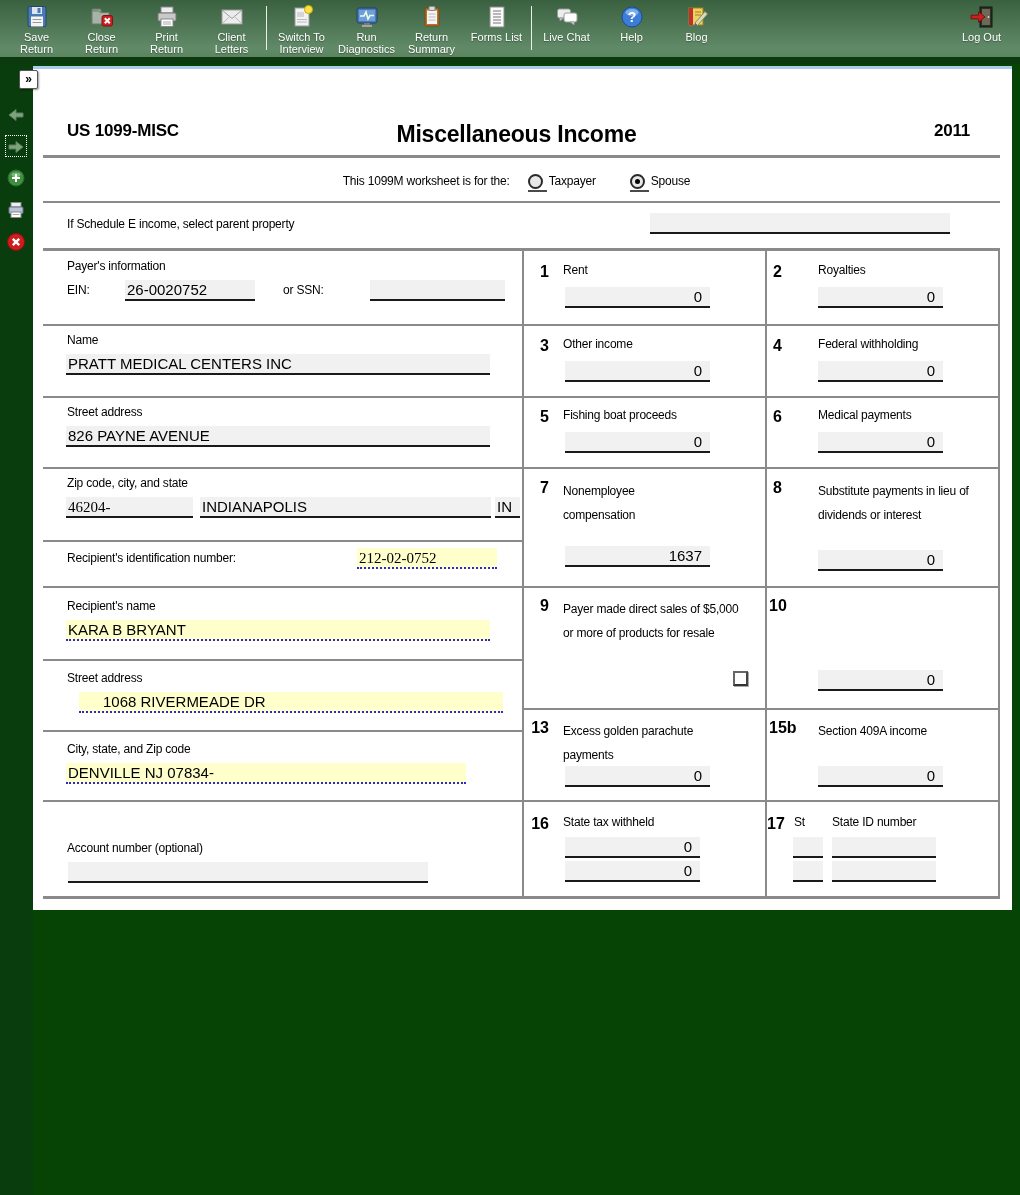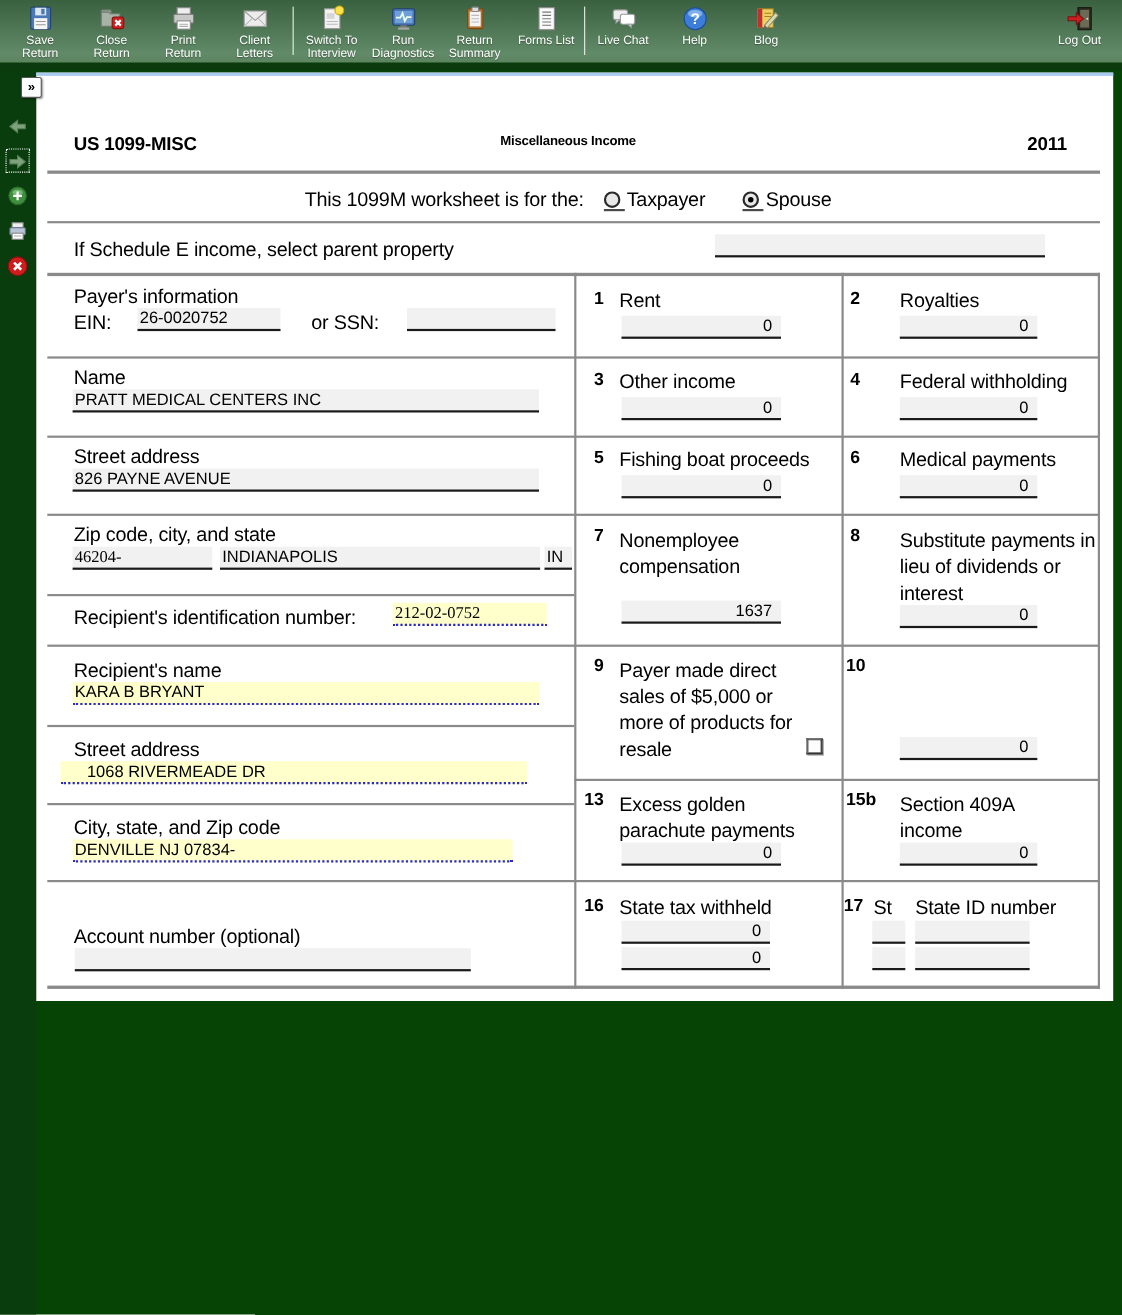--- a/index.html
+++ b/index.html
@@ -42,21 +42,21 @@
     background:#ffffff; border:1px solid #555; border-radius:2px;
     font-size:12px; font-weight:bold; color:#000; text-align:center; line-height:17px;
     cursor:pointer; z-index:5; box-shadow:1px 1px 2px rgba(0,0,0,.4);
   }
   
   .page {
     position:absolute; left:33px; top:66px; width:979px; height:844px;
     background:#ffffff; border-top:3px solid #a9cbee;
   }
   .abs { position:absolute; }
-  .lbl { font-size:18px; color:#000; letter-spacing:-0.2px; white-space:nowrap; }
+  .lbl { font-size:12px; color:#000; letter-spacing:-0.2px; white-space:nowrap; }
   .wrap { white-space:normal; line-height:24px; }
   .bold { font-weight:bold; }
   .hl { position:absolute; left:10px; width:957px; background:#8a8a8a; }
   .vl { position:absolute; width:2px; background:#8a8a8a; }
   .hl-left { position:absolute; left:10px; width:479px; height:2px; background:#8a8a8a; }
   .hl-right { position:absolute; left:489px; width:478px; height:2px; background:#8a8a8a; }
   .fld {
     position:absolute; height:21px; background:#f1f1f1;
     border-bottom:2px solid #1a1a1a; font-size:15px; color:#000;
     line-height:20px; padding:0 2px; white-space:nowrap; overflow:hidden;
@@ -244,21 +244,21 @@
         <circle cx="10" cy="10" r="8.5" fill="#cf1d1d" stroke="#8e0f0f"></circle>
         <path d="M6.8 6.8 L13.2 13.2 M13.2 6.8 L6.8 13.2" stroke="#fff" stroke-width="2.4"></path>
       </svg>
   </div>
 </div>
 <div class="expand-btn">»</div>
 
 <div class="page">
 
   <div class="abs lbl bold" style="left:34px; top:52px; font-size:17px;">US 1099-MISC</div>
-  <div class="abs lbl bold" style="left:0; top:52px; width:967px; text-align:center; font-size:12px;">Miscellaneous Income</div>
+  <div class="abs lbl bold" style="left:0; top:52px; width:967px; text-align:center; font-size:23px;">Miscellaneous Income</div>
   <div class="abs lbl bold" style="right:42px; top:52px; font-size:17px;">2011</div>
   <div class="hl" style="top:86px; height:3px;"></div>
 
   <div class="radio-row">
     <span class="lbl" style="margin-right:18px;">This 1099M worksheet is for the:</span>
     <span class="radio"></span>
     <span class="lbl" style="margin-right:34px;">Taxpayer</span>
     <span class="radio selected"></span>
     <span class="lbl">Spouse</span>
   </div>
@@ -299,21 +299,21 @@
   <div class="fld" style="left:167px; top:428px; width:291px;">INDIANAPOLIS</div>
   <div class="fld" style="left:462px; top:428px; width:25px;">IN</div>
 
   <div class="abs lbl" style="left:34px; top:482px;">Recipient's identification number:</div>
   <div class="fld yellow" style="left:324px; top:479px; width:140px;font-family:Liberation Serif, serif;">212-02-0752</div>
 
   <div class="abs lbl" style="left:34px; top:530px;">Recipient's name</div>
   <div class="fld yellow" style="left:33px; top:551px; width:424px;">KARA B BRYANT</div>
 
   <div class="abs lbl" style="left:34px; top:602px;">Street address</div>
-  <div class="fld yellow" style="left:22px; top:623px; width:424px;padding-left:24px;">1068 RIVERMEADE DR</div>
+  <div class="fld yellow" style="left:46px; top:623px; width:424px;padding-left:24px;">1068 RIVERMEADE DR</div>
 
   <div class="abs lbl" style="left:34px; top:673px;">City,  state,  and Zip code</div>
   <div class="fld yellow" style="left:33px; top:694px; width:400px;">DENVILLE NJ 07834-</div>
 
   <div class="abs lbl" style="left:34px; top:772px;">Account number  (optional)</div>
   <div class="fld" style="left:35px; top:793px; width:360px;"></div>
 
   <div class="boxnum" style="left:490px; top:194px; width:26px; text-align:right;">1</div>
   <div class="abs lbl" style="left:530px; top:194px;">Rent</div>
   <div class="fld num" style="left:532px; top:218px; width:145px;">0</div>

